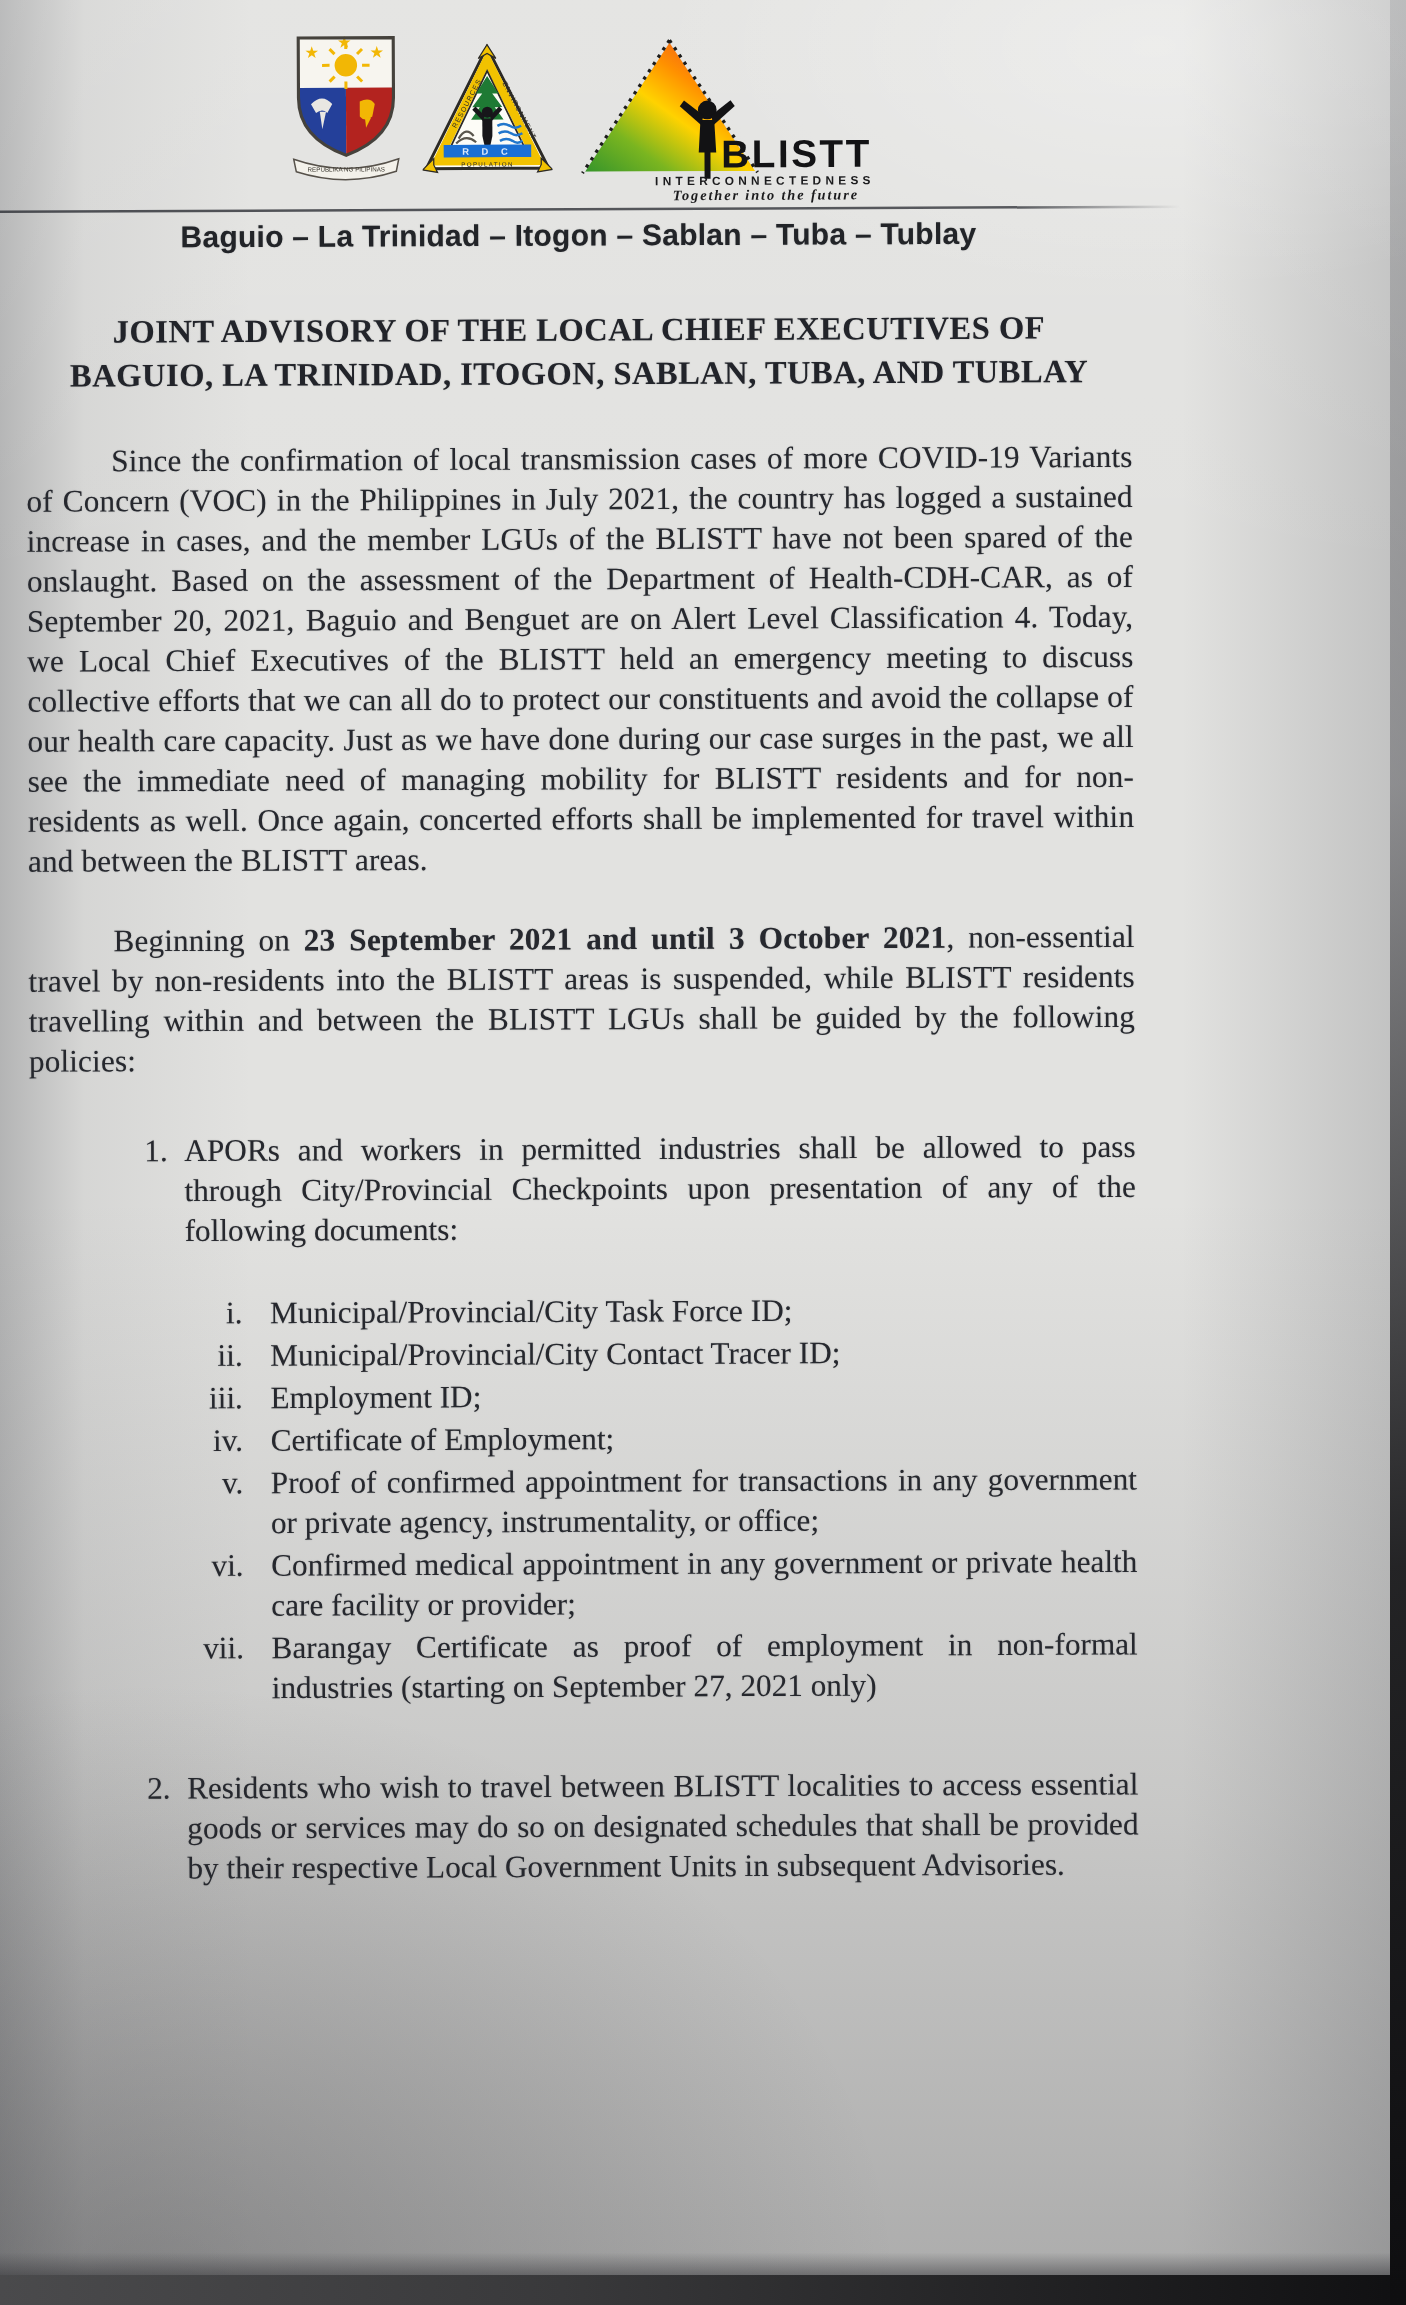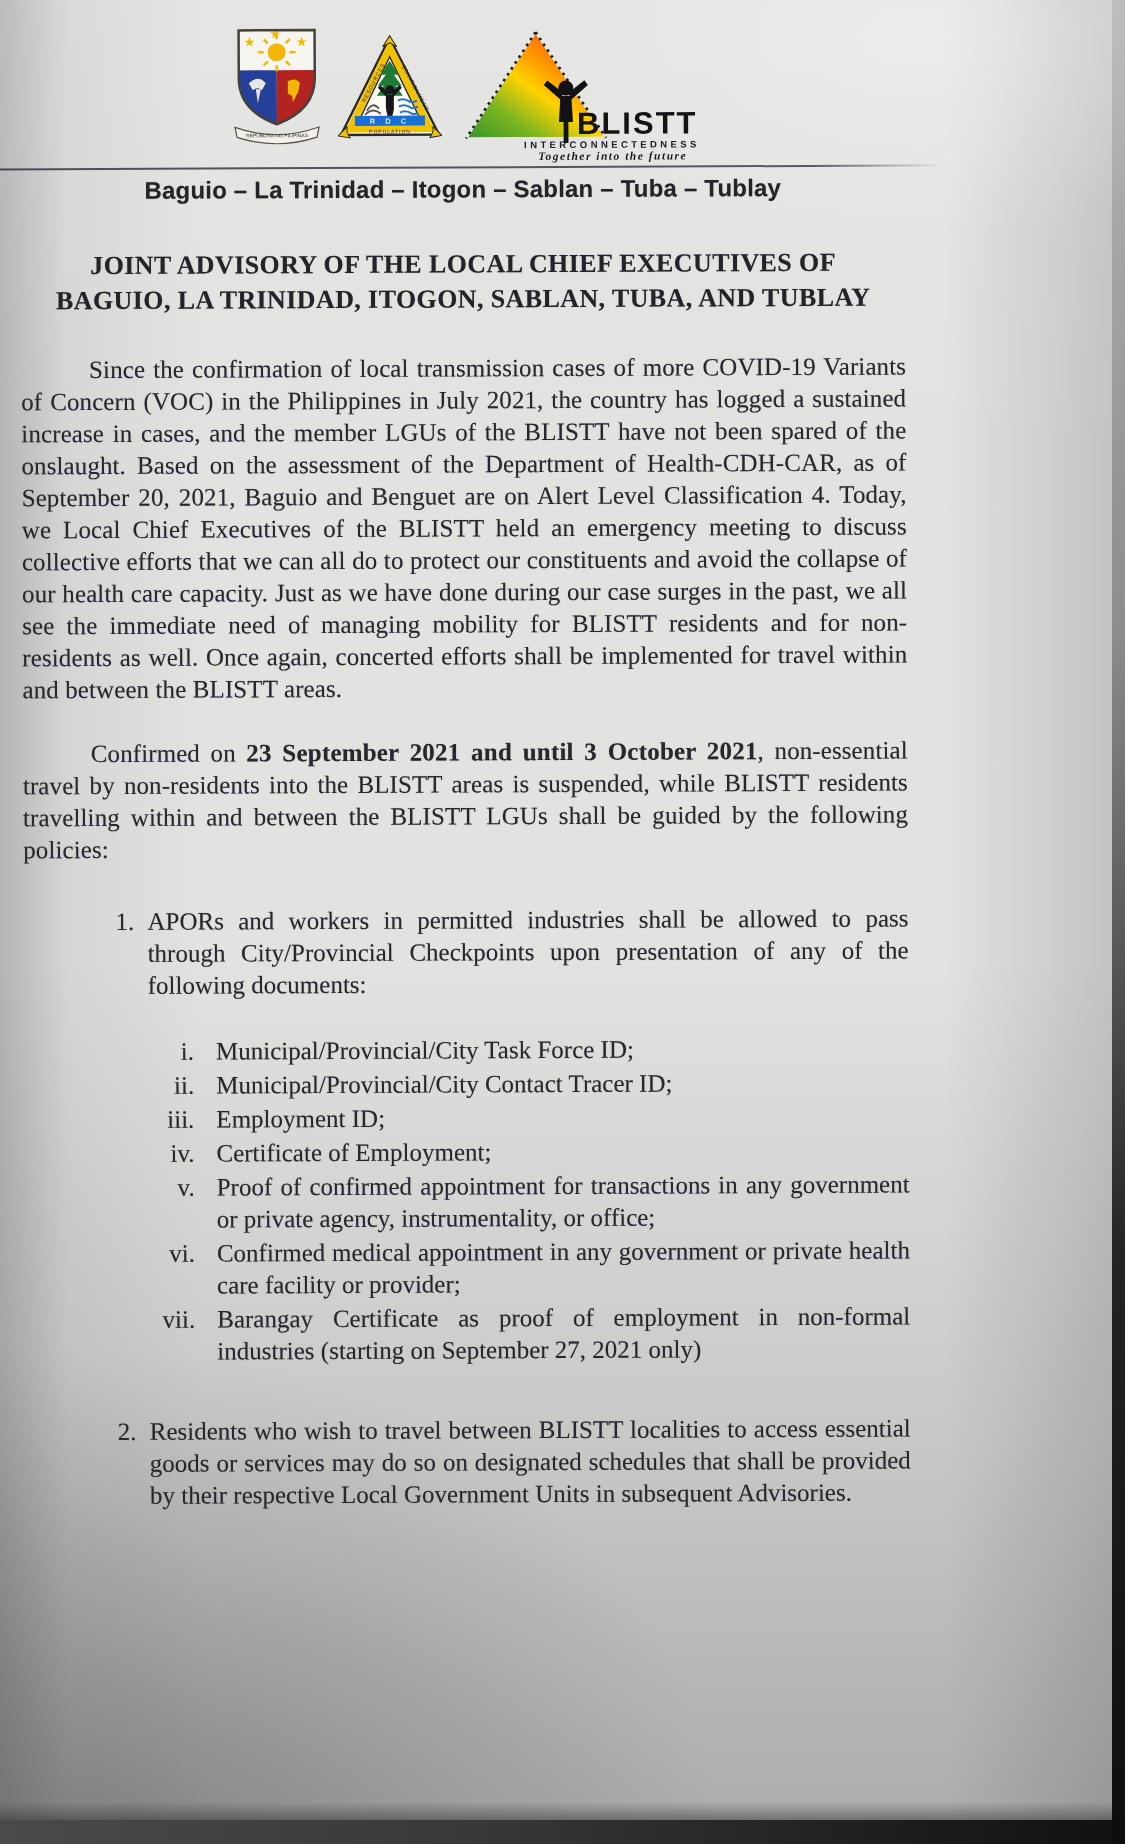--- a/index.html
+++ b/index.html
@@ -200,21 +200,21 @@
 
     <div class="lgu-line">Baguio – La Trinidad – Itogon – Sablan – Tuba – Tublay</div>
 
     <div class="doc-title">
       <div>JOINT ADVISORY OF THE LOCAL CHIEF EXECUTIVES OF</div>
       <div>BAGUIO, LA TRINIDAD, ITOGON, SABLAN, TUBA, AND TUBLAY</div>
     </div>
 
     <div class="para p1">Since the confirmation of local transmission cases of more COVID-19 Variants of Concern (VOC) in the Philippines in July 2021, the country has logged a sustained increase in cases, and the member LGUs of the BLISTT have not been spared of the onslaught.  Based on the assessment of the Department of Health-CDH-CAR, as of September 20, 2021, Baguio and Benguet are on Alert Level Classification 4.  Today, we Local Chief Executives of the BLISTT held an emergency meeting to discuss collective efforts that we can all do to protect our constituents and avoid the collapse of our health care capacity.  Just as we have done during our case surges in the past, we all see the immediate need of managing mobility for BLISTT residents and for non-residents as well.  Once again, concerted efforts shall be implemented for travel within and between the BLISTT areas.</div>
 
-    <div class="para p2"><span>Confirmed on </span><b>23 September 2021 and until 3 October 2021</b><span>, non-essential travel by non-residents into the BLISTT areas is suspended, while BLISTT residents travelling within and between the BLISTT LGUs shall be guided by the following policies:</span></div>
+    <div class="para p2"><span>Beginning on </span><b>23 September 2021 and until 3 October 2021</b><span>, non-essential travel by non-residents into the BLISTT areas is suspended, while BLISTT residents travelling within and between the BLISTT LGUs shall be guided by the following policies:</span></div>
 
     <div class="policy-item item1">
       <div class="num">1.</div>
       <div class="txt">APORs and workers in permitted industries shall be allowed to pass through City/Provincial Checkpoints upon presentation of any of the following documents:</div>
     </div>
 
     <div class="doc-list">
       <div class="doc-item">
         <div class="rnum">i.</div>
         <div class="dtxt">Municipal/Provincial/City Task Force ID;</div>

